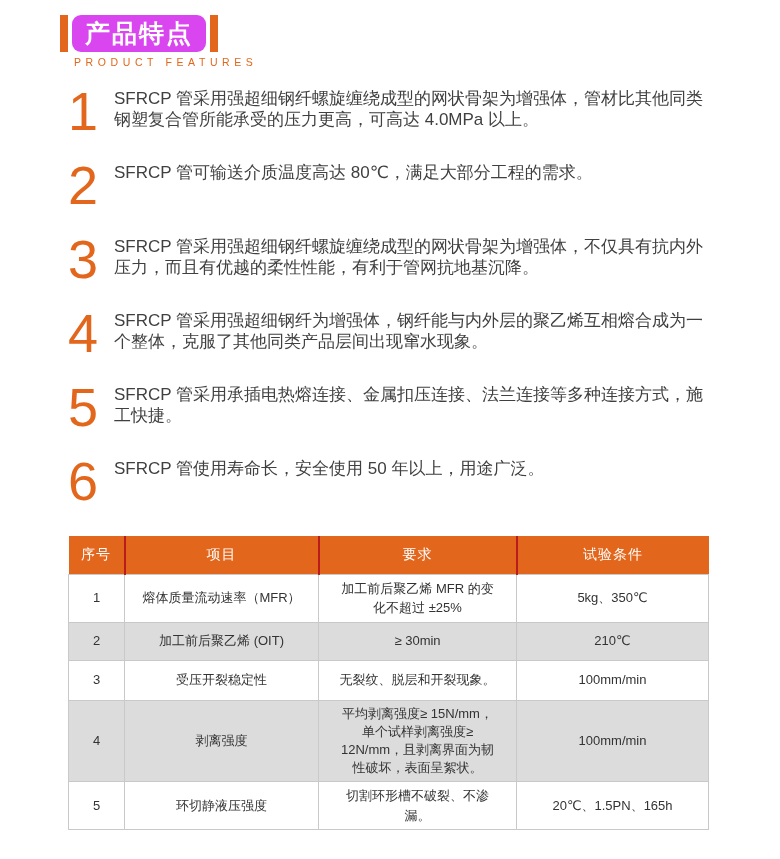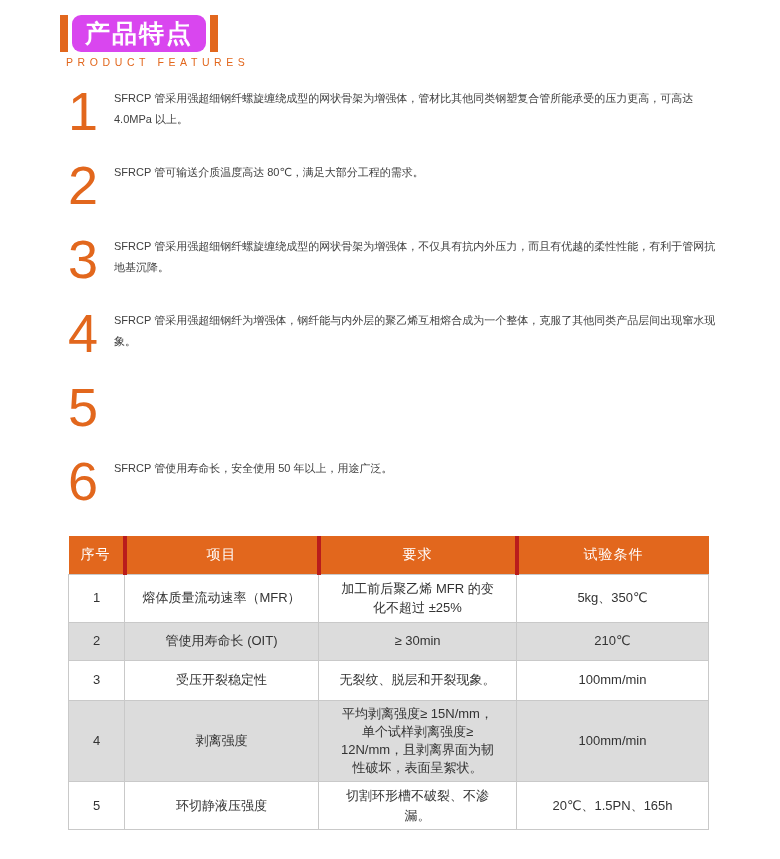--- a/index.html
+++ b/index.html
@@ -18,48 +18,48 @@
   .accent-bar.left { margin-right: 4px; }
   .accent-bar.right { margin-left: 4px; }
   .title-box {
     background: #d946ef; color: #ffffff;
     font-size: 25px; font-weight: bold; letter-spacing: 2px;
     border-radius: 9px; padding: 0 13px;
     display: flex; align-items: center;
   }
   .subtitle {
     color: #E2671D; font-size: 10.5px; letter-spacing: 4.6px;
-    margin-top: 4px; margin-left: 6px; white-space: nowrap;
+    margin-top: 4px; margin-left: 14px; white-space: nowrap;
   }
 
   
   .features-list { margin-top: 16px; }
   .feature { display: flex; margin-bottom: 20px; }
   .feature-num {
     color: #E2671D; font-size: 54px; line-height: 54px; font-weight: 300;
     width: 30px; flex-shrink: 0; margin-left: 8px; margin-right: 16px;
     text-align: left;
   }
   .feature-text {
-    font-size: 11px; line-height: 21px; color: #404040;
+    font-size: 17px; line-height: 21px; color: #404040;
     padding-top: 4px; max-width: 612px;
   }
 
   
   .section-2 { margin-top: 28px; }
 
   
   .mech-table {
     border-collapse: collapse; table-layout: fixed;
     width: 640px; margin-top: 8px; margin-left: 8px;
   }
   .mech-table th {
     background: #E2671D; color: #ffffff; font-weight: normal;
     font-size: 14px; height: 38px; letter-spacing: 1px;
-    border-right: 4px solid #b91c1c; text-align: center;
+    border-right: 2px solid #b91c1c; text-align: center;
   }
   .mech-table th:last-child { border-right: none; font-family: Liberation Serif, serif; }
   .mech-table td {
     border: 1px solid #C9C9C9; text-align: center;
     font-size: 13px; color: #333333; padding: 4px 8px;
     line-height: 1.5;
   }
   .mech-table tr.alt td { background: #DCDCDC; }
   .mech-table .col-no { width: 56px; }
   .mech-table .col-item { width: 194px; }
@@ -99,20 +99,21 @@
       <div class="feature">
         <div class="feature-num">3</div>
         <div class="feature-text">SFRCP 管采用强超细钢纤螺旋缠绕成型的网状骨架为增强体，不仅具有抗内外压力，而且有优越的柔性性能，有利于管网抗地基沉降。</div>
       </div>
       <div class="feature">
         <div class="feature-num">4</div>
         <div class="feature-text">SFRCP 管采用强超细钢纤为增强体，钢纤能与内外层的聚乙烯互相熔合成为一个整体，克服了其他同类产品层间出现窜水现象。</div>
       </div>
       <div class="feature">
         <div class="feature-num">5</div>
+        <div class="feature-text">SFRCP 管采用承插电热熔连接、金属扣压连接、法兰连接等多种连接方式，施工快捷。</div>
       </div>
       <div class="feature">
         <div class="feature-num">6</div>
         <div class="feature-text">SFRCP 管使用寿命长，安全使用 50 年以上，用途广泛。</div>
       </div>
     </div>
 
     <div class="section-header section-2">
     </div>
 
@@ -133,21 +134,21 @@
       </thead>
       <tbody>
         <tr class="r1">
           <td>1</td>
           <td>熔体质量流动速率（MFR）</td>
           <td class="req-cell">加工前后聚乙烯 MFR 的变化不超过 ±25%</td>
           <td>5kg、350℃</td>
         </tr>
         <tr class="r2 alt">
           <td>2</td>
-          <td>管使用寿命长 (OIT)</td>
+          <td>加工前后聚乙烯 (OIT)</td>
           <td class="req-cell">≥ 30min</td>
           <td>210℃</td>
         </tr>
         <tr class="r3">
           <td>3</td>
           <td>受压开裂稳定性</td>
           <td class="req-cell">无裂纹、脱层和开裂现象。</td>
           <td>100mm/min</td>
         </tr>
         <tr class="r4 alt">

